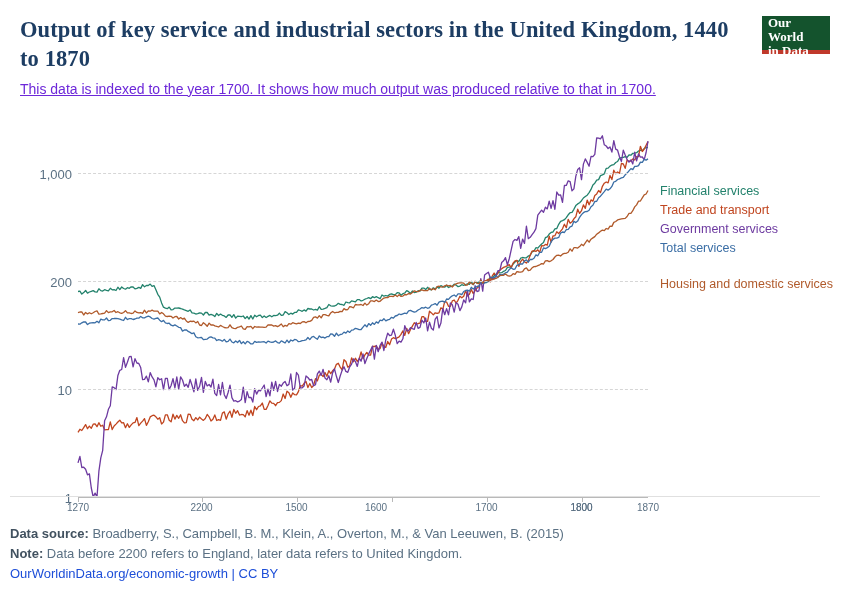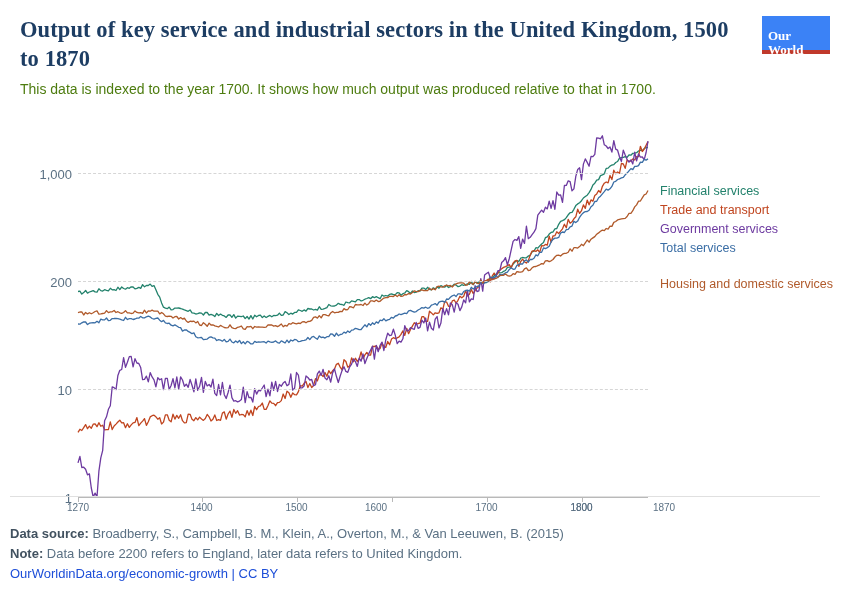--- a/index.html
+++ b/index.html
@@ -30,37 +30,38 @@
     font-family: "Liberation Serif", serif;
     font-size: 22.5px;
     line-height: 1.28;
     font-weight: bold;
     color: #1d3d63;
     margin: 0 0 6px 0;
     letter-spacing: 0.1px;
   }
   .chart-subtitle {
     font-size: 14px;
-    color: #4d7c0f;
+    color: #6d28d9;
     margin: 0;
     line-height: 1.3;
+    text-decoration: underline;
   }
   .owid-logo {
     position: absolute;
     top: 0px;
     right: 0px;
     width: 68px;
     height: 38px;
-    background: #3b82f6;
+    background: #14532d;
     color: #ffffff;
     font-family: "Liberation Serif", serif;
     font-weight: bold;
     font-size: 13px;
     line-height: 14px;
-    padding: 13px 6px 0 6px;
+    padding: 0 6px 0 6px;
     box-sizing: border-box;
     border-bottom: 4px solid #c0392b;
   }
   .owid-logo span {
     display: block;
   }
 
   .chart-area {
     position: relative;
     width: 810px;
@@ -156,21 +157,21 @@
   .footer .link {
     color: #1d4ed8;
   }
 </style>
 </head>
 <body>
 
 <div class="page">
 
   <div class="header">
-    <h1 class="chart-title">Output of key service and industrial sectors in the United Kingdom, 1500 to 1870</h1>
+    <h1 class="chart-title">Output of key service and industrial sectors in the United Kingdom, 1440 to 1870</h1>
     <p class="chart-subtitle">This data is indexed to the year 1700. It shows how much output was produced relative to that in 1700.</p>
     <div class="owid-logo">
       <span>Our World</span>
       <span>in Data</span>
     </div>
   </div>
 
   <div class="chart-area">
     <div class="plot" id="plot">
       <svg class="lines" id="lines-svg" viewBox="0 0 570 375" preserveAspectRatio="none">
@@ -189,31 +190,31 @@
         </div>
         <div class="gridline" style="top: 159.304px;">
           <span class="y-tick-label">200</span>
         </div>
         <div class="gridline" style="top: 51.4565px;">
           <span class="y-tick-label">1,000</span>
         </div>
         <div class="x-tick-mark" style="left: 0px;"></div>
         <div class="x-tick" style="left: 0px;">1270</div>
         <div class="x-tick-mark" style="left: 123.5px;"></div>
-        <div class="x-tick" style="left: 123.5px;">1400</div>
+        <div class="x-tick" style="left: 123.5px;">2200</div>
         <div class="x-tick-mark" style="left: 218.5px;"></div>
         <div class="x-tick" style="left: 218.5px;">1500</div>
         <div class="x-tick-mark" style="left: 313.5px;"></div>
         <div class="x-tick" style="left: 298px;">1600</div>
         <div class="x-tick-mark" style="left: 408.5px;"></div>
         <div class="x-tick" style="left: 408.5px;">1700</div>
         <div class="x-tick-mark" style="left: 503.5px;"></div>
         <div class="x-tick" style="left: 503.5px;">1800</div>
         <div class="x-tick" style="left: 503.5px;">1800</div>
-        <div class="x-tick" style="left: 570px; margin-left: 16px;">1870</div>
+        <div class="x-tick" style="left: 570px;">1870</div>
       </div>
     <div class="legend" id="legend">
         <div class="legend-item" style="color: rgb(35, 130, 108);">Financial services</div>
         <div class="legend-item" style="color: rgb(192, 69, 31);">Trade and transport</div>
         <div class="legend-item" style="color: rgb(109, 58, 160);">Government services</div>
         <div class="legend-item" style="color: rgb(59, 110, 165);">Total services</div>
         <div class="legend-item spaced" style="color: rgb(176, 90, 43);">Housing and domestic services</div>
       </div>
   </div>
 

